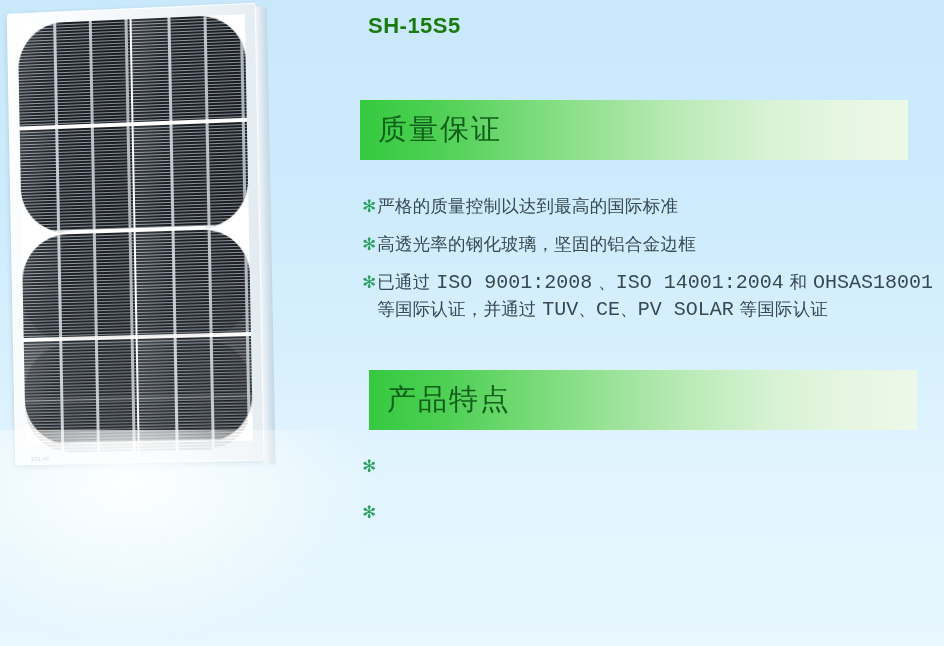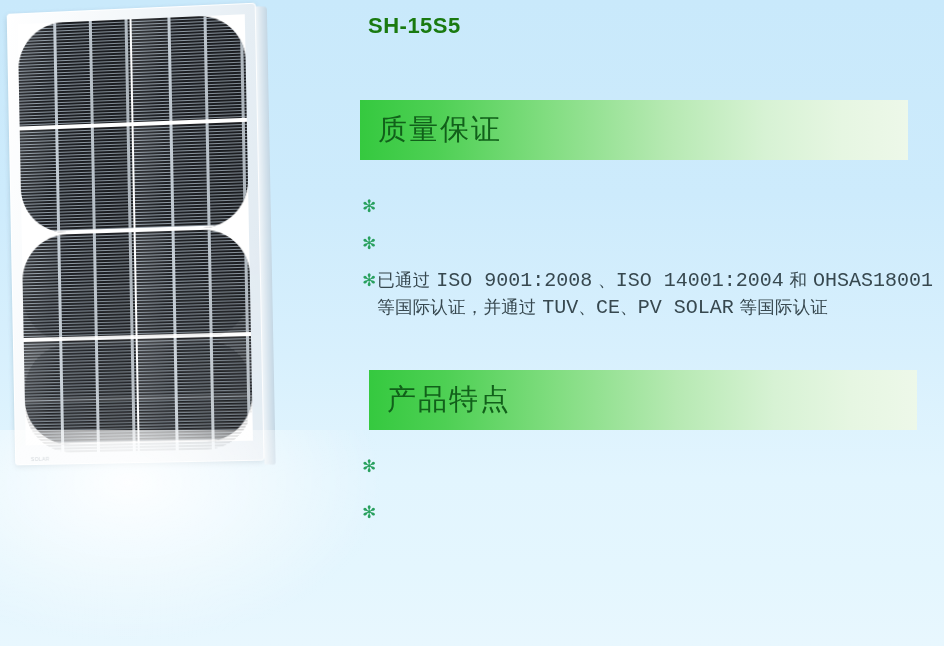--- a/index.html
+++ b/index.html
@@ -315,23 +315,25 @@
 
     <div class="product-title">SH-15S5</div>
 
     <div class="band" id="band-quality">
       <div class="band-title">质量保证</div>
     </div>
 
     <div class="bullets" id="bullets-quality">
       <div class="bullet">
         <span class="bullet-star">✻</span>
+        <span class="bullet-text">严格的质量控制以达到最高的国际标准</span>
       </div>
       <div class="bullet">
         <span class="bullet-star">✻</span>
+        <span class="bullet-text">高透光率的钢化玻璃，坚固的铝合金边框</span>
       </div>
       <div class="bullet">
         <span class="bullet-star">✻</span>
         <span class="bullet-text"><span>已通过 </span><span class="mono-run">ISO 9001:2008</span><span> 、</span><span class="mono-run">ISO 14001:2004</span><span> 和 </span><span class="mono-run">OHSAS18001</span><br><span>等国际认证，并通过 </span><span class="mono-run">TUV</span><span>、</span><span class="mono-run">CE</span><span>、</span><span class="mono-run">PV SOLAR</span><span> 等国际认证</span></span>
       </div>
     </div>
 
     <div class="band" id="band-features">
       <div class="band-title">产品特点</div>
     </div>

